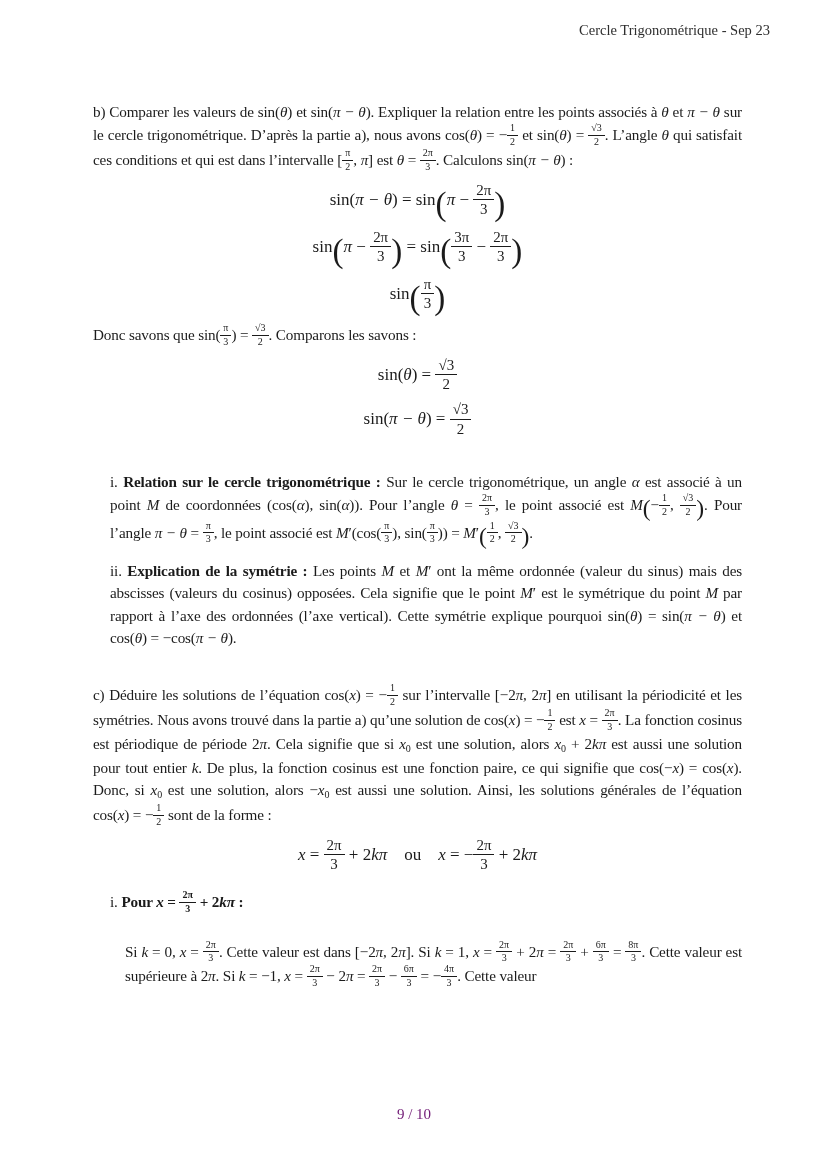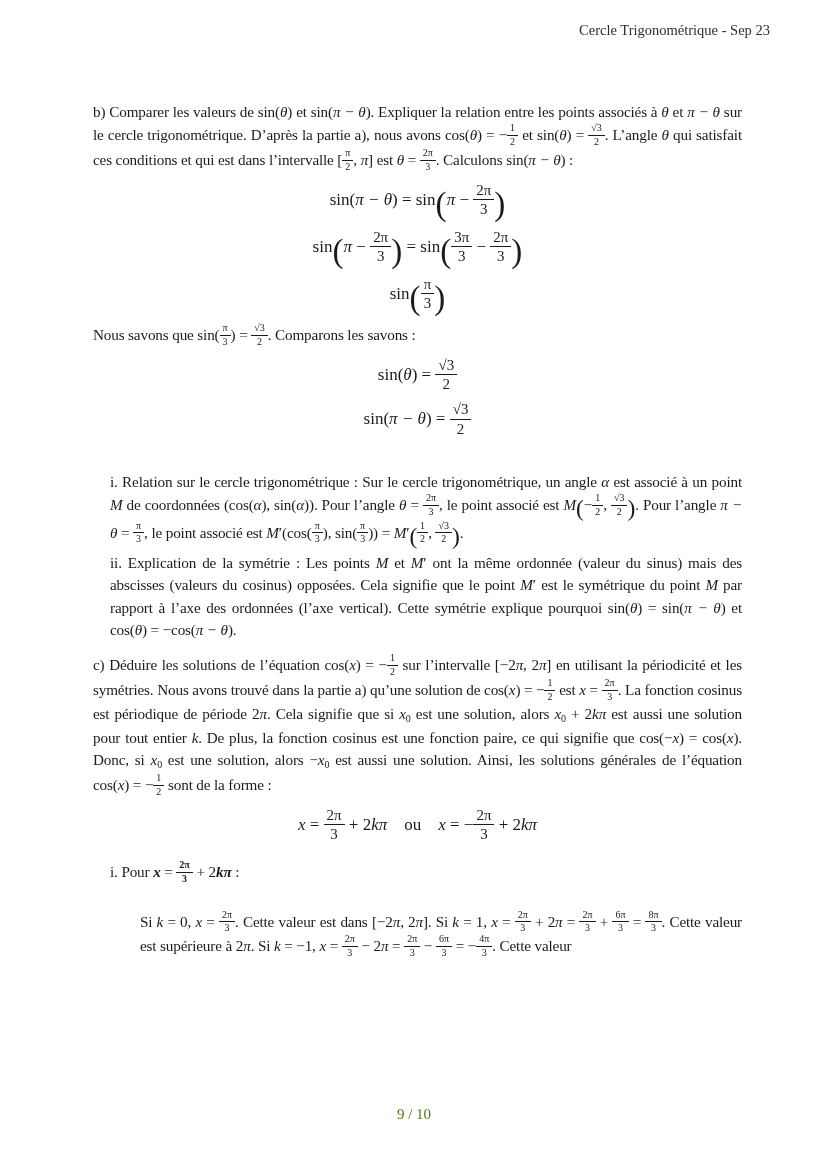--- a/index.html
+++ b/index.html
@@ -6,31 +6,31 @@
   .page{
     width:828px;min-height:1171px;background:var(--paper,#ffffff);
     color:var(--ink,#1b1b1b);display:flex;flex-direction:column;box-sizing:border-box;
     font-family:"Liberation Serif","DejaVu Serif",serif;
   }
   .header{padding:22px 58px 0 0;text-align:right;font-size:14.5px;color:#2e2e2e;}
   .content{
     margin:62px 86px 0 93px;font-size:15.2px;line-height:1.47;
     text-align:justify;letter-spacing:-0.15px;
   }
-  .footer{margin-top:auto;text-align:center;font-size:15px;padding:20px 0 48px;color:#4d7c0f;}
+  .footer{margin-top:auto;text-align:center;font-size:15px;padding:20px 0 48px;color:#701a75;}
 
   .blk{margin:0;}
   .eq{text-align:center;margin:9px 0;font-size:17px;line-height:1.3;letter-spacing:0;}
   .li,.lih{margin-left:17px;}
-  .li2{margin-left:47px;}
-  .mt12{margin-top:4px}.mt18{margin-top:18px}.mt22{margin-top:12px}
+  .li2{margin-left:32px;}
+  .mt12{margin-top:12px}.mt18{margin-top:18px}.mt22{margin-top:34px}
   .mt25{margin-top:25px}.mt34{margin-top:34px}
 
   .i{font-style:italic}
-  .b{font-weight:400}
+  .b{font-weight:700}
   .bi{font-weight:700;font-style:italic}
   .sub{font-size:0.66em;vertical-align:-0.32em;}
 
   .frac{display:inline-block;text-align:center;line-height:1.08;letter-spacing:0;}
   .content .frac{font-size:0.66em;vertical-align:-0.45em;}
   .eq .frac{font-size:0.88em;vertical-align:-0.6em;}
   .frac .n{display:block;border-bottom:1px solid currentColor;padding:0 3px 1px;}
   .frac .d{display:block;padding:1px 3px 0;}
   .frac.b{font-weight:700}
 
@@ -42,21 +42,21 @@
 
 <div class="page">
   <div class="header">
     <span>Cercle Trigonométrique - Sep 23</span>
   </div>
   <main class="content" id="doc-content">
       <div class="blk p"><span>b) Comparer les valeurs de sin(</span><span class="i">θ</span><span>) et sin(</span><span class="i">π − θ</span><span>). Expliquer la relation entre les points associés à </span><span class="i">θ</span><span> et </span><span class="i">π − θ</span><span> sur le cercle trigonométrique. D’après la partie a), nous avons cos(</span><span class="i">θ</span><span>) = −</span><span class="frac"><span class="n">1</span><span class="d">2</span></span><span> et sin(</span><span class="i">θ</span><span>) = </span><span class="frac"><span class="n">√3</span><span class="d">2</span></span><span>. L’angle </span><span class="i">θ</span><span> qui satisfait ces conditions et qui est dans l’intervalle [</span><span class="frac"><span class="n">π</span><span class="d">2</span></span><span>, </span><span class="i">π</span><span>] est </span><span class="i">θ</span><span> = </span><span class="frac"><span class="n">2π</span><span class="d">3</span></span><span>. Calculons sin(</span><span class="i">π − θ</span><span>) :</span></div>
       <div class="blk eq"><span>sin(</span><span class="i">π − θ</span><span>) = sin</span><span class="bp">(</span><span class="i">π</span><span> − </span><span class="frac"><span class="n">2π</span><span class="d">3</span></span><span class="bp">)</span></div>
       <div class="blk eq"><span>sin</span><span class="bp">(</span><span class="i">π</span><span> − </span><span class="frac"><span class="n">2π</span><span class="d">3</span></span><span class="bp">)</span><span> = sin</span><span class="bp">(</span><span class="frac"><span class="n">3π</span><span class="d">3</span></span><span> − </span><span class="frac"><span class="n">2π</span><span class="d">3</span></span><span class="bp">)</span></div>
       <div class="blk eq"><span>sin</span><span class="bp">(</span><span class="frac"><span class="n">π</span><span class="d">3</span></span><span class="bp">)</span></div>
-      <div class="blk p"><span>Nous savons que sin(</span><span class="frac"><span class="n">π</span><span class="d">3</span></span><span>) = </span><span class="frac"><span class="n">√3</span><span class="d">2</span></span><span>. Comparons les savons :</span></div>
+      <div class="blk p"><span>Donc savons que sin(</span><span class="frac"><span class="n">π</span><span class="d">3</span></span><span>) = </span><span class="frac"><span class="n">√3</span><span class="d">2</span></span><span>. Comparons les savons :</span></div>
       <div class="blk eq"><span>sin(</span><span class="i">θ</span><span>) = </span><span class="frac"><span class="n">√3</span><span class="d">2</span></span></div>
       <div class="blk eq"><span>sin(</span><span class="i">π − θ</span><span>) = </span><span class="frac"><span class="n">√3</span><span class="d">2</span></span></div>
       <div class="blk li mt34"><span>i. </span><span class="b">Relation sur le cercle trigonométrique :</span><span> Sur le cercle trigonométrique, un angle </span><span class="i">α</span><span> est associé à un point </span><span class="i">M</span><span> de coordonnées (cos(</span><span class="i">α</span><span>), sin(</span><span class="i">α</span><span>)). Pour l’angle </span><span class="i">θ</span><span> = </span><span class="frac"><span class="n">2π</span><span class="d">3</span></span><span>, le point associé est </span><span class="i">M</span><span class="bp">(</span><span>−</span><span class="frac"><span class="n">1</span><span class="d">2</span></span><span>, </span><span class="frac"><span class="n">√3</span><span class="d">2</span></span><span class="bp">)</span><span>. Pour l’angle </span><span class="i">π − θ</span><span> = </span><span class="frac"><span class="n">π</span><span class="d">3</span></span><span>, le point associé est </span><span class="i">M</span><span>′(cos(</span><span class="frac"><span class="n">π</span><span class="d">3</span></span><span>), sin(</span><span class="frac"><span class="n">π</span><span class="d">3</span></span><span>)) = </span><span class="i">M</span><span>′</span><span class="bp">(</span><span class="frac"><span class="n">1</span><span class="d">2</span></span><span>, </span><span class="frac"><span class="n">√3</span><span class="d">2</span></span><span class="bp">)</span><span>.</span></div>
       <div class="blk li mt12"><span>ii. </span><span class="b">Explication de la symétrie :</span><span> Les points </span><span class="i">M</span><span> et </span><span class="i">M</span><span>′ ont la même ordonnée (valeur du sinus) mais des abscisses (valeurs du cosinus) opposées. Cela signifie que le point </span><span class="i">M</span><span>′ est le symétrique du point </span><span class="i">M</span><span> par rapport à l’axe des ordonnées (l’axe vertical). Cette symétrie explique pourquoi sin(</span><span class="i">θ</span><span>) = sin(</span><span class="i">π − θ</span><span>) et cos(</span><span class="i">θ</span><span>) = −cos(</span><span class="i">π − θ</span><span>).</span></div>
       <div class="blk p mt22"><span>c) Déduire les solutions de l’équation cos(</span><span class="i">x</span><span>) = −</span><span class="frac"><span class="n">1</span><span class="d">2</span></span><span> sur l’intervalle [−2</span><span class="i">π</span><span>, 2</span><span class="i">π</span><span>] en utilisant la périodicité et les symétries. Nous avons trouvé dans la partie a) qu’une solution de cos(</span><span class="i">x</span><span>) = −</span><span class="frac"><span class="n">1</span><span class="d">2</span></span><span> est </span><span class="i">x</span><span> = </span><span class="frac"><span class="n">2π</span><span class="d">3</span></span><span>. La fonction cosinus est périodique de période 2</span><span class="i">π</span><span>. Cela signifie que si </span><span class="i">x</span><span class="sub">0</span><span> est une solution, alors </span><span class="i">x</span><span class="sub">0</span><span> + 2</span><span class="i">kπ</span><span> est aussi une solution pour tout entier </span><span class="i">k</span><span>. De plus, la fonction cosinus est une fonction paire, ce qui signifie que cos(−</span><span class="i">x</span><span>) = cos(</span><span class="i">x</span><span>). Donc, si </span><span class="i">x</span><span class="sub">0</span><span> est une solution, alors −</span><span class="i">x</span><span class="sub">0</span><span> est aussi une solution. Ainsi, les solutions générales de l’équation cos(</span><span class="i">x</span><span>) = −</span><span class="frac"><span class="n">1</span><span class="d">2</span></span><span> sont de la forme :</span></div>
       <div class="blk eq"><span class="i">x</span><span> = </span><span class="frac"><span class="n">2π</span><span class="d">3</span></span><span> + 2</span><span class="i">kπ</span><span> ou </span><span class="i">x</span><span> = −</span><span class="frac"><span class="n">2π</span><span class="d">3</span></span><span> + 2</span><span class="i">kπ</span></div>
       <div class="blk lih mt18"><span>i. </span><span class="b">Pour </span><span class="bi">x</span><span class="b"> = </span><span class="frac b"><span class="n">2π</span><span class="d">3</span></span><span class="b"> + 2</span><span class="bi">kπ</span><span class="b"> :</span></div>
       <div class="blk li2 mt25"><span>Si </span><span class="i">k</span><span> = 0, </span><span class="i">x</span><span> = </span><span class="frac"><span class="n">2π</span><span class="d">3</span></span><span>. Cette valeur est dans [−2</span><span class="i">π</span><span>, 2</span><span class="i">π</span><span>]. Si </span><span class="i">k</span><span> = 1, </span><span class="i">x</span><span> = </span><span class="frac"><span class="n">2π</span><span class="d">3</span></span><span> + 2</span><span class="i">π</span><span> = </span><span class="frac"><span class="n">2π</span><span class="d">3</span></span><span> + </span><span class="frac"><span class="n">6π</span><span class="d">3</span></span><span> = </span><span class="frac"><span class="n">8π</span><span class="d">3</span></span><span>. Cette valeur est supérieure à 2</span><span class="i">π</span><span>. Si </span><span class="i">k</span><span> = −1, </span><span class="i">x</span><span> = </span><span class="frac"><span class="n">2π</span><span class="d">3</span></span><span> − 2</span><span class="i">π</span><span> = </span><span class="frac"><span class="n">2π</span><span class="d">3</span></span><span> − </span><span class="frac"><span class="n">6π</span><span class="d">3</span></span><span> = −</span><span class="frac"><span class="n">4π</span><span class="d">3</span></span><span>. Cette valeur</span></div>
     </main>
   <div class="footer">

